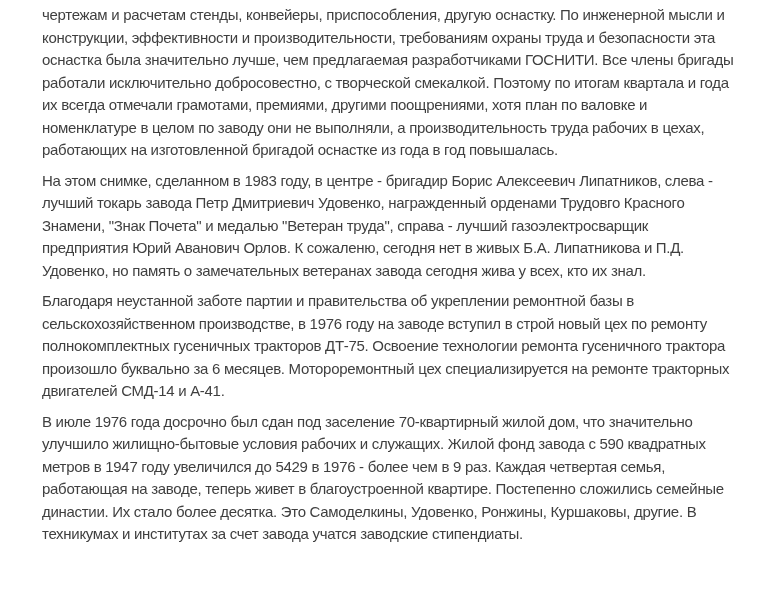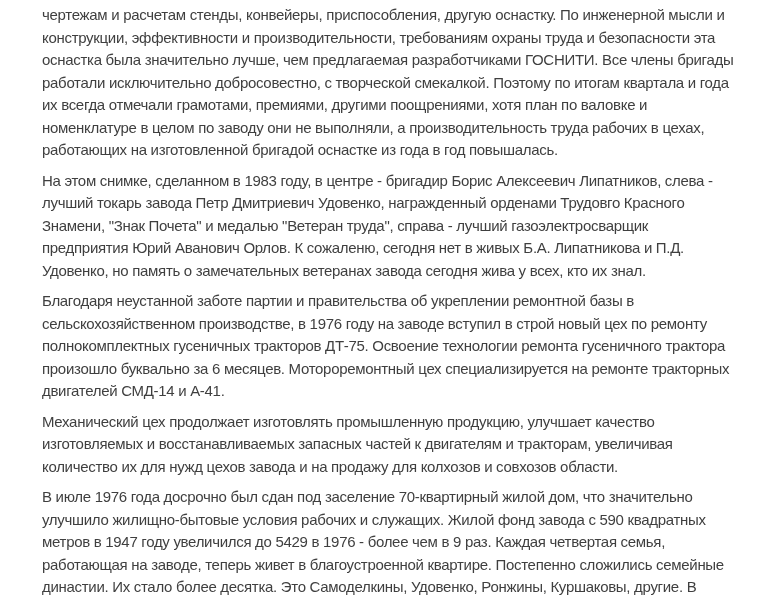--- a/index.html
+++ b/index.html
@@ -27,16 +27,15 @@
     font-weight: 400;
   }
 </style>
 </head>
 <body style="background: rgb(255, 255, 255);">
 
 <main class="article-body" style="color: rgb(63, 63, 63);">
   <p>чертежам и расчетам стенды, конвейеры, приспособления, другую оснастку. По инженерной мысли и конструкции, эффективности и производительности, требованиям охраны труда и безопасности эта оснастка была значительно лучше, чем предлагаемая разработчиками ГОСНИТИ. Все члены бригады работали исключительно добросовестно, с творческой смекалкой. Поэтому по итогам квартала и года их всегда отмечали грамотами, премиями, другими поощрениями, хотя план по валовке и номенклатуре в целом по заводу они не выполняли, а производительность труда рабочих в цехах, работающих на изготовленной бригадой оснастке из года в год повышалась.</p>
   <p>На этом снимке, сделанном в 1983 году, в центре - бригадир Борис Алексеевич Липатников, слева - лучший токарь завода Петр Дмитриевич Удовенко, награжденный орденами Трудовго Красного Знамени, "Знак Почета" и медалью "Ветеран труда", справа - лучший газоэлектросварщик предприятия Юрий Аванович Орлов. К сожаленю, сегодня нет в живых Б.А. Липатникова и П.Д. Удовенко, но память о замечательных ветеранах завода сегодня жива у всех, кто их знал.</p>
   <p>Благодаря неустанной заботе партии и правительства об укреплении ремонтной базы в сельскохозяйственном производстве, в 1976 году на заводе вступил в строй новый цех по ремонту полнокомплектных гусеничных тракторов ДТ-75. Освоение технологии ремонта гусеничного трактора произошло буквально за 6 месяцев. Мотороремонтный цех специализируется на ремонте тракторных двигателей СМД-14 и А-41.</p>
-  <p>Механический цех продолжает изготовлять промышленную продукцию, улучшает качество изготовляемых и восстанавливаемых запасных частей к двигателям и тракторам, увеличивая количество их для нужд цехов завода и на продажу для колхозов и совхозов области.</p>
   <p>В июле 1976 года досрочно был сдан под заселение 70-квартирный жилой дом, что значительно улучшило жилищно-бытовые условия рабочих и служащих. Жилой фонд завода с 590 квадратных метров в 1947 году увеличился до 5429 в 1976 - более чем в 9 раз. Каждая четвертая семья, работающая на заводе, теперь живет в благоустроенной квартире. Постепенно сложились семейные династии. Их стало более десятка. Это Самоделкины, Удовенко, Ронжины, Куршаковы, другие. В техникумах и институтах за счет завода учатся заводские стипендиаты.</p>
 
 </main>
 
 </body></html>

